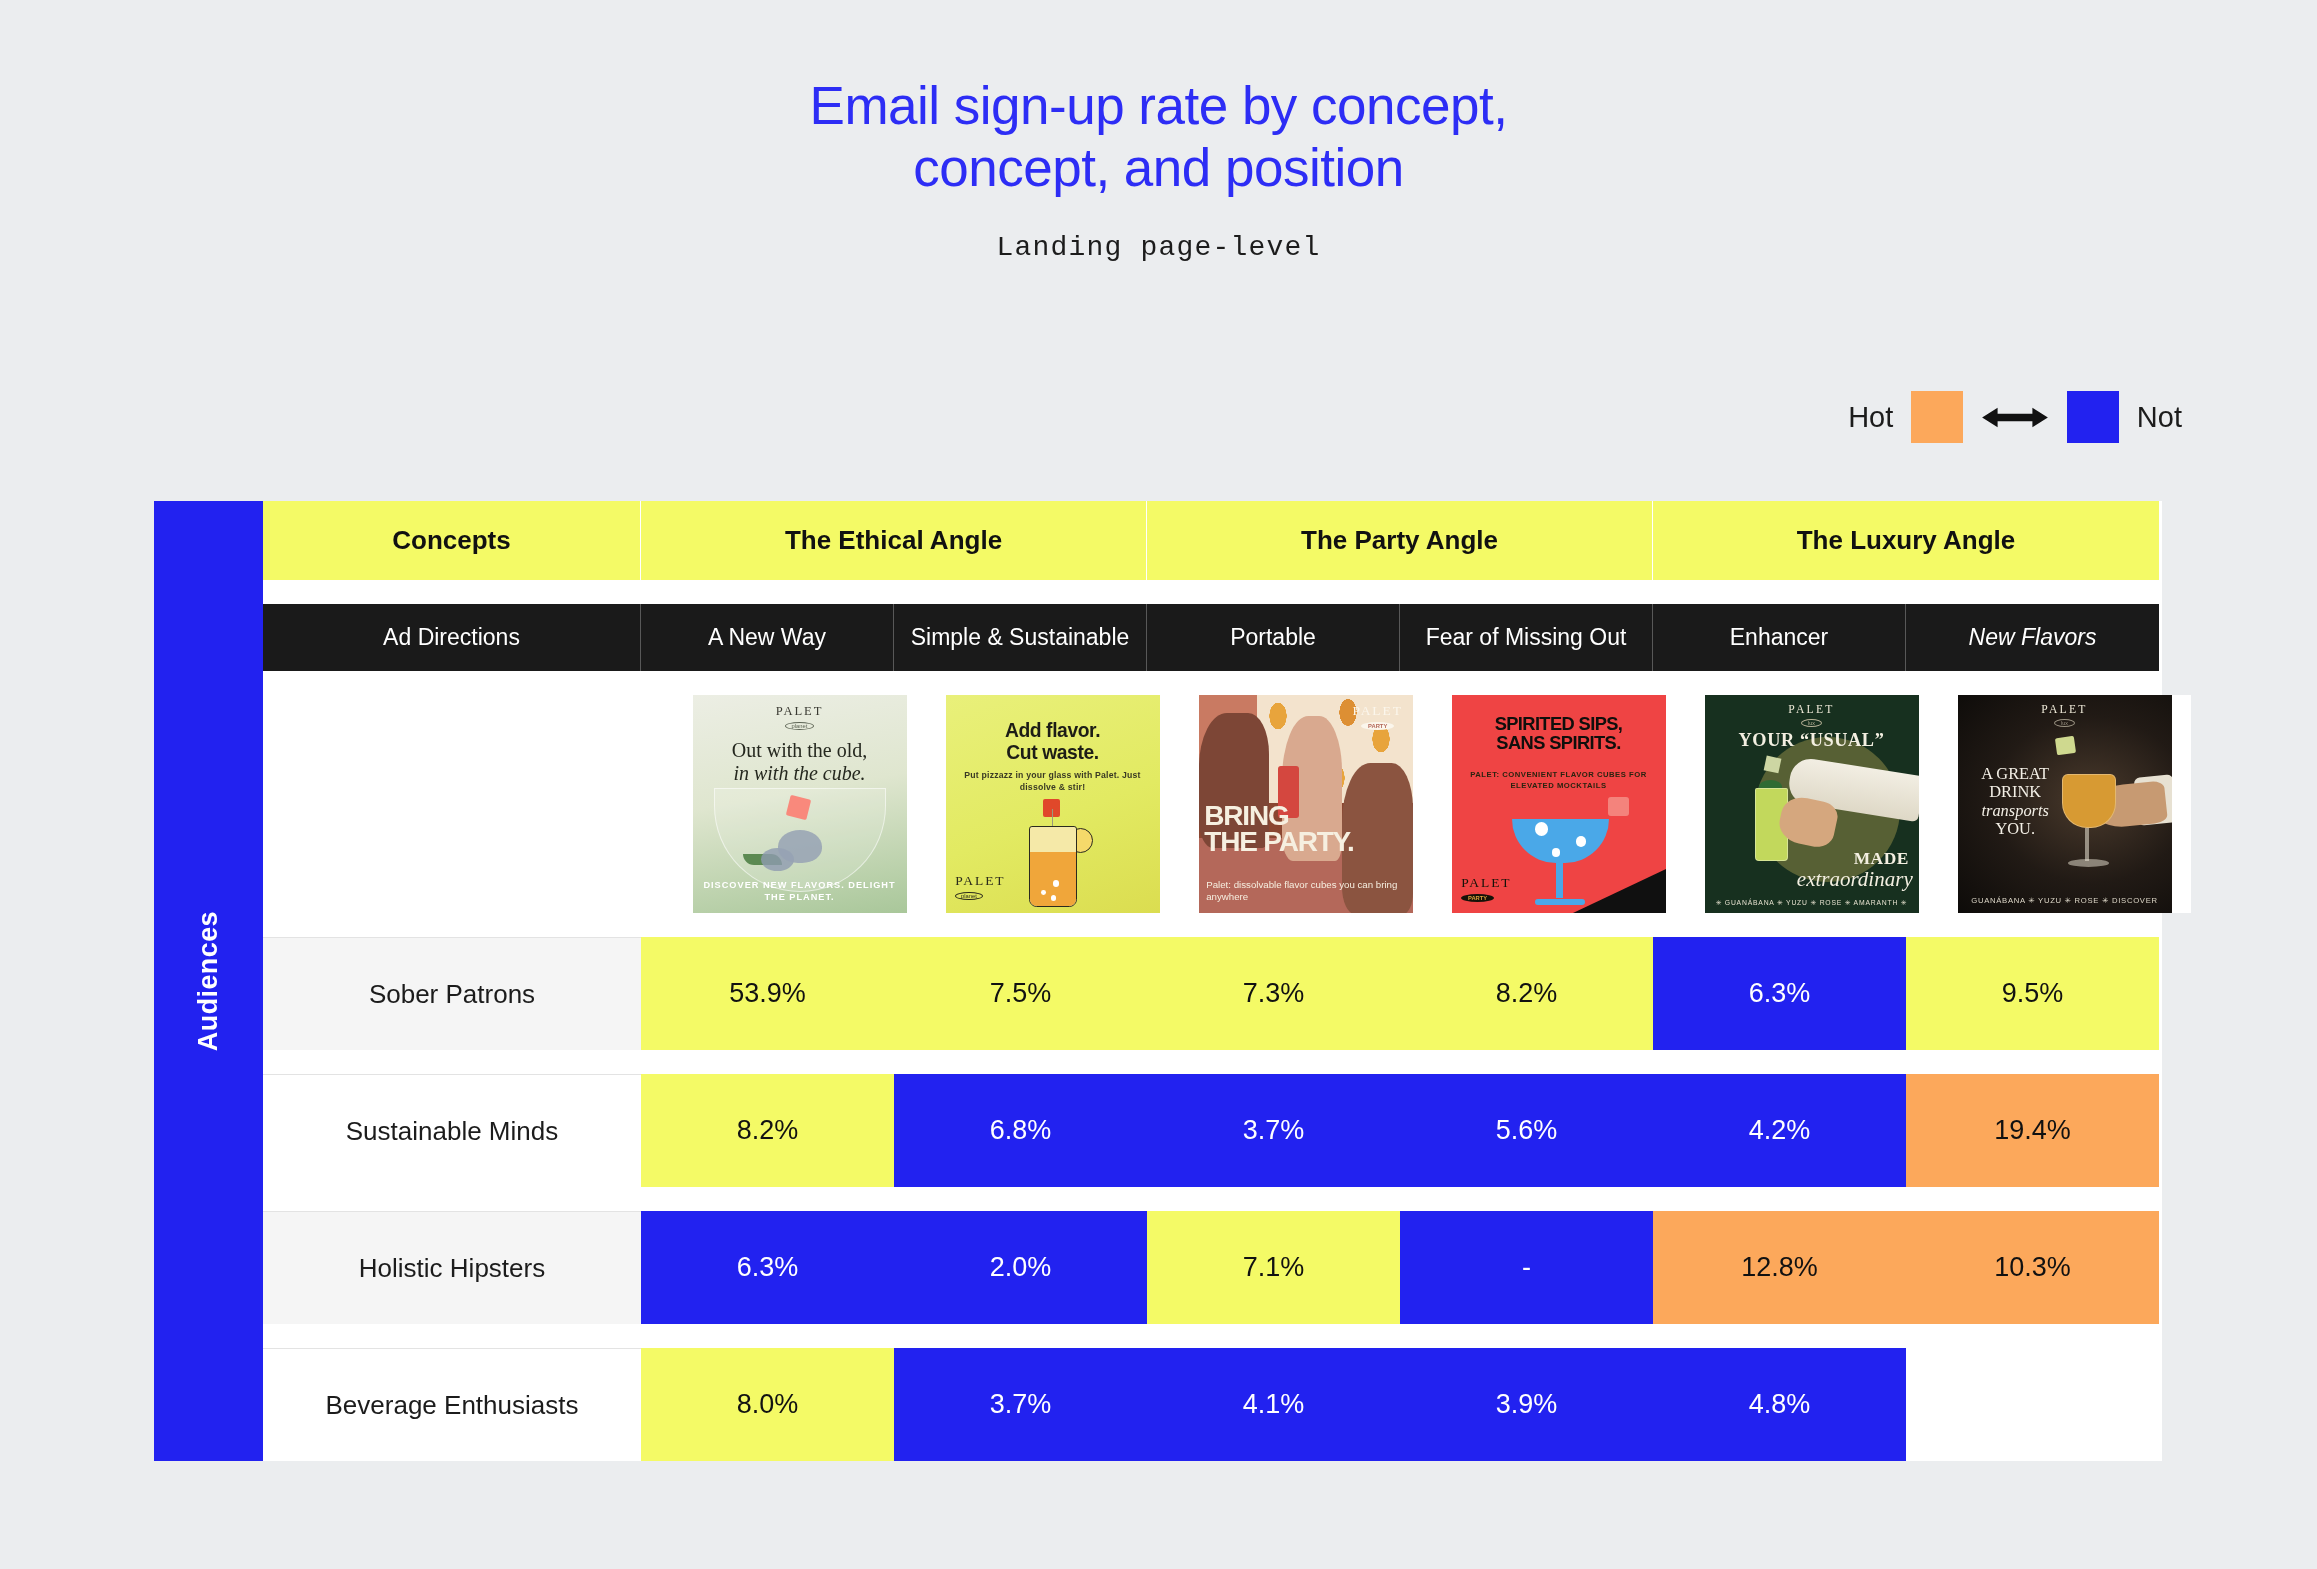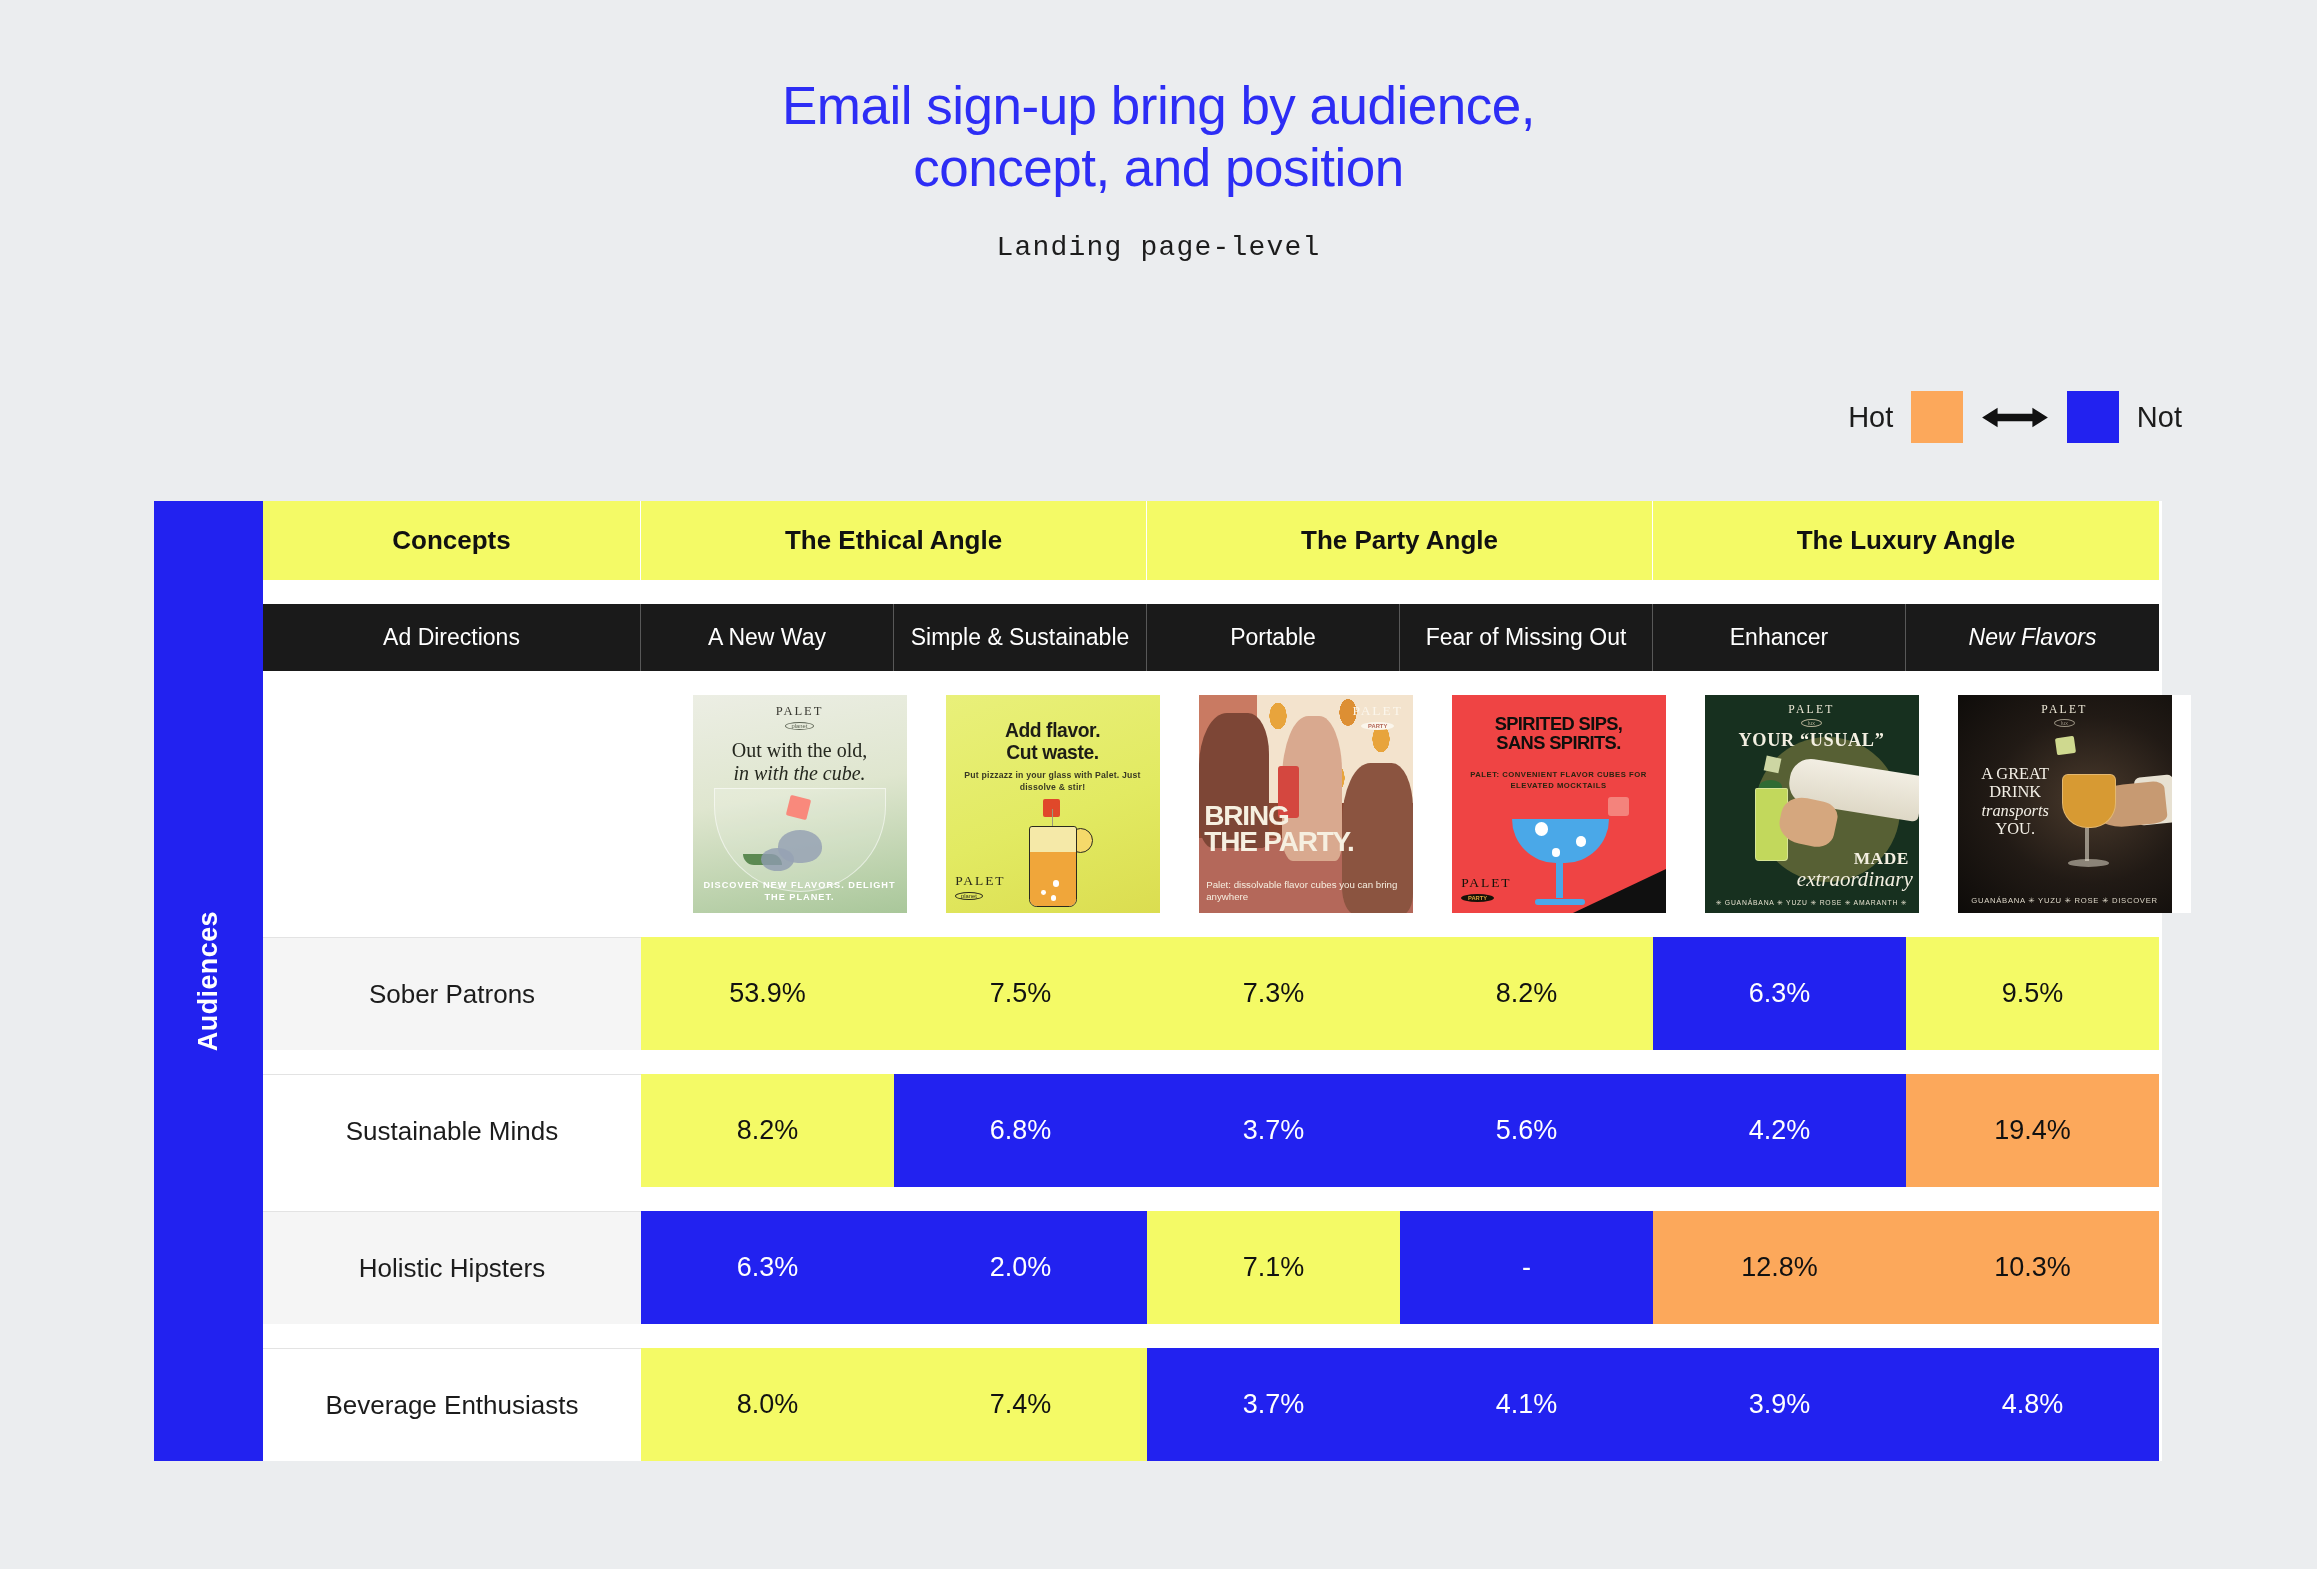--- a/index.html
+++ b/index.html
@@ -257,21 +257,21 @@
   .cell.blue   { background:#2222f0; color:#ffffff; }
   .cell.orange { background:#fca85b; color:#111111; }
 </style>
 </head>
 <body>
 
 <div class="page">
 
   <div class="titlewrap">
     <div class="title">
-      <div>Email sign-up bring by audience,</div>
+      <div>Email sign-up rate by concept,</div>
       <div>concept, and position</div>
     </div>
     <div class="subtitle">Landing page-level</div>
   </div>
 
   <div class="legend">
     <span class="legend-label">Hot</span>
     <span class="swatch hot"></span>
     <svg class="arrow" viewBox="0 0 72 30">
       <path d="M2 15 L18 5 L18 11 L54 11 L54 5 L70 15 L54 25 L54 19 L18 19 L18 25 Z" fill="#111111"></path>
@@ -461,21 +461,20 @@
         <div class="cell blue">2.0%</div>
         <div class="cell yellow">7.1%</div>
         <div class="cell blue">-</div>
         <div class="cell orange">12.8%</div>
         <div class="cell orange">10.3%</div>
       </div>
 
       <div class="row data-row">
         <div class="rlabel plain">Beverage Enthusiasts</div>
         <div class="cell yellow">8.0%</div>
-        <div class="cell yellow">7.4%</div>
         <div class="cell blue">3.7%</div>
         <div class="cell blue">4.1%</div>
         <div class="cell blue">3.9%</div>
         <div class="cell blue">4.8%</div>
       </div>
 
     </div>
   </div>
 </div>
 

